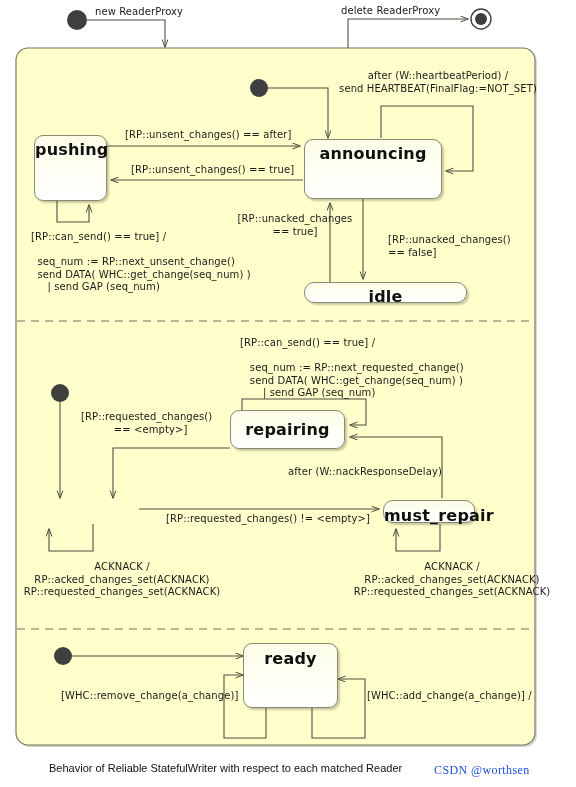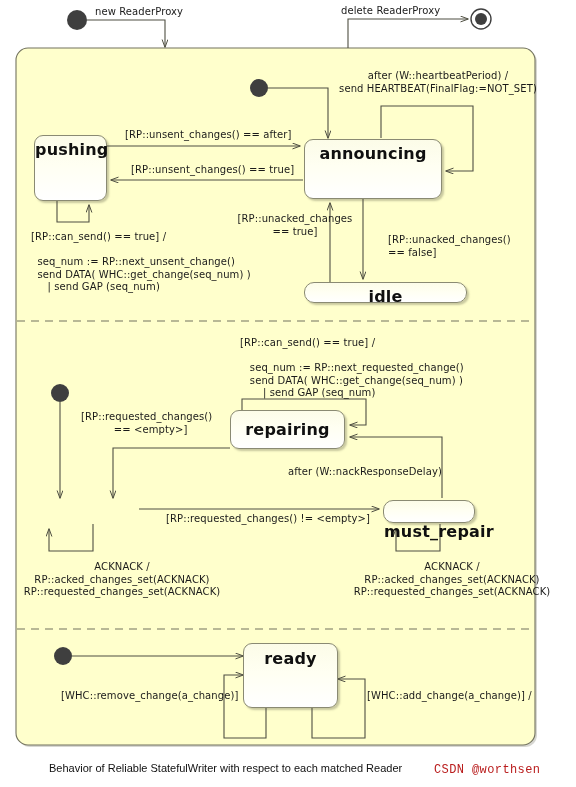--- a/index.html
+++ b/index.html
@@ -42,22 +42,22 @@
   .caption{
     position:absolute;
     font-size:11px;
     color:#101010;
     font-family:"Liberation Sans","DejaVu Sans",sans-serif;
     text-align:center;
   }
   .watermark{
     position:absolute;
     font-size:12px;
-    color:#b91c1c;
-    font-family:Liberation Mono, monospace;
+    color:#1d4ed8;
+    font-family:Liberation Serif, serif;
     letter-spacing:0.4px;
   }
 </style>
 </head>
 <body>
 
 <div id="canvas">
 
   <svg class="layer" viewBox="0 0 576 787">
     <defs>
@@ -146,21 +146,21 @@
   <div class="state pill" style="left:304px;top:282px;width:163px;height:21px;">
     <div class="nm" style="top:4px;">idle</div>
   </div>
 
   <div class="state" style="left:230px;top:410px;width:115px;height:39px;">
     <div class="nm" style="top:9px;">repairing</div>
   </div>
 
 
   <div class="state pill" style="left:383px;top:500px;width:92px;height:23px;">
-    <div class="nm" style="top:21px;">must_repair</div>
+    <div class="nm" style="top:5px;">must_repair</div>
   </div>
 
   <div class="state" style="left:243px;top:643px;width:95px;height:65px;">
     <div class="nm" style="top:5px;">ready</div>
   </div>
 
   <div class="lbl" style="left:95px;top:6px;">new ReaderProxy</div>
 
   <div class="lbl" style="left:341px;top:5px;">delete ReaderProxy</div>
 

